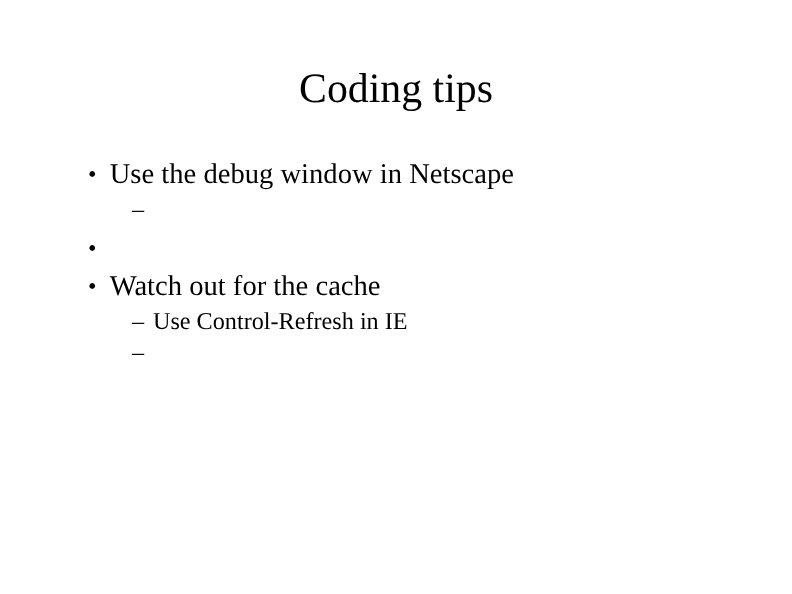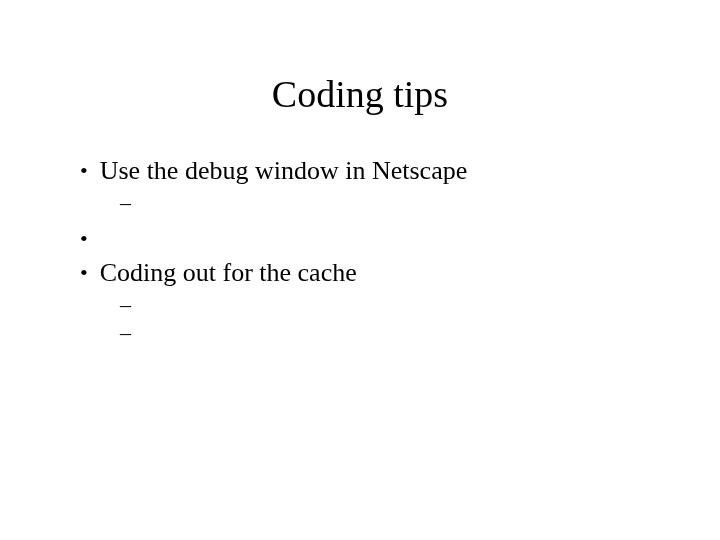--- a/index.html
+++ b/index.html
@@ -12,21 +12,21 @@
       height: 540px;
       background: #ffffff;
       font-family: "Times New Roman", Times, serif;
       color: #000000;
       padding: 40px 60px;
     }
     .slide-title {
       text-align: center;
       font-size: 38px;
       font-weight: normal;
-      margin-top: 32px;
+      margin-top: 19px;
       margin-bottom: 40px;
     }
     .content {
       padding-left: 20px;
     }
     .bullet-l1 {
       font-size: 26px;
       margin-bottom: 4px;
       display: flex;
       align-items: flex-start;
@@ -66,24 +66,25 @@
       <span class="dash">–</span>
     </div>
   </div>
 
   <div class="bullet-l1">
     <span class="dot">•</span>
   </div>
 
   <div class="bullet-l1">
     <span class="dot">•</span>
-    <span>Coding out for the cache</span>
+    <span>Watch out for the cache</span>
   </div>
 
   <div class="bullet-l2">
     <span class="dash">–</span>
+    <span>Use Control-Refresh in IE</span>
   </div>
 
   <div class="bullet-l2">
     <span class="dash">–</span>
   </div>
 
 </div>
 
 </body></html>

